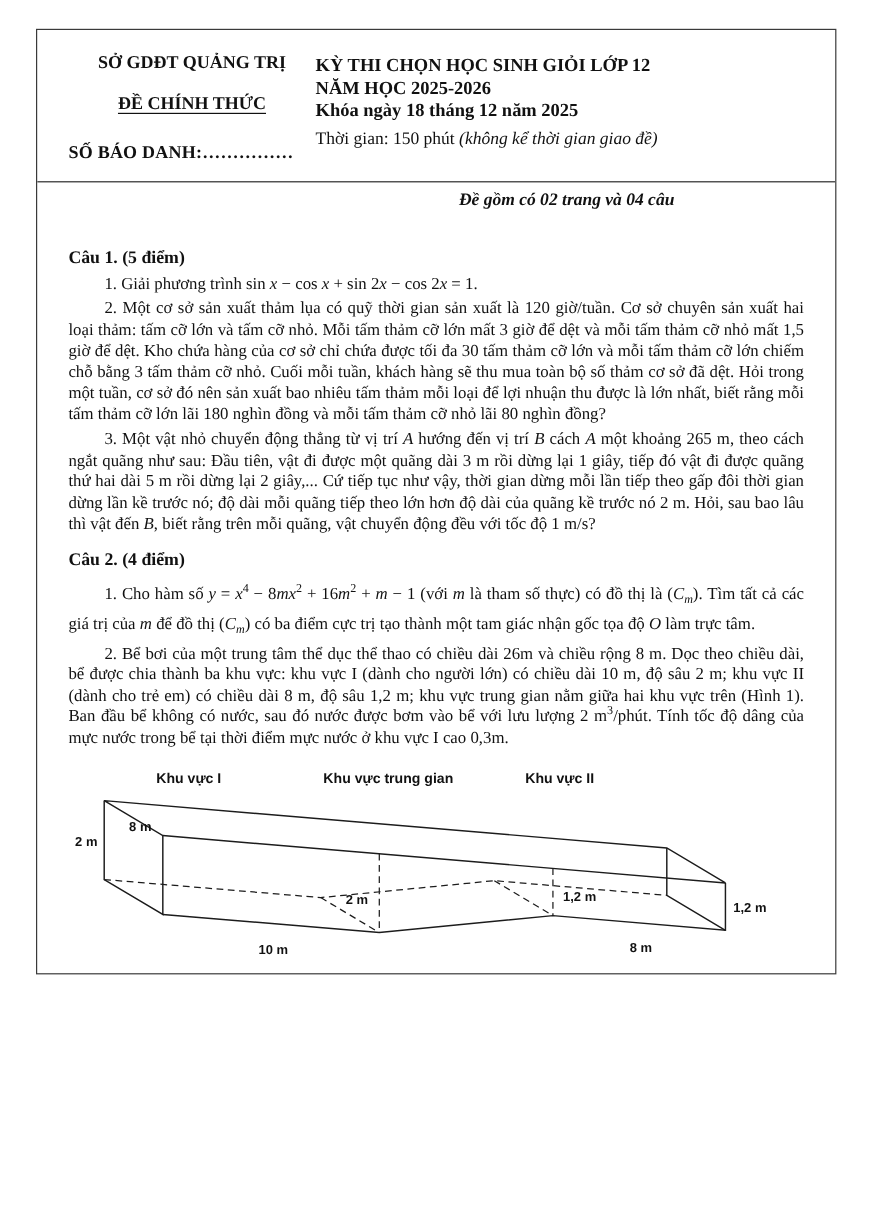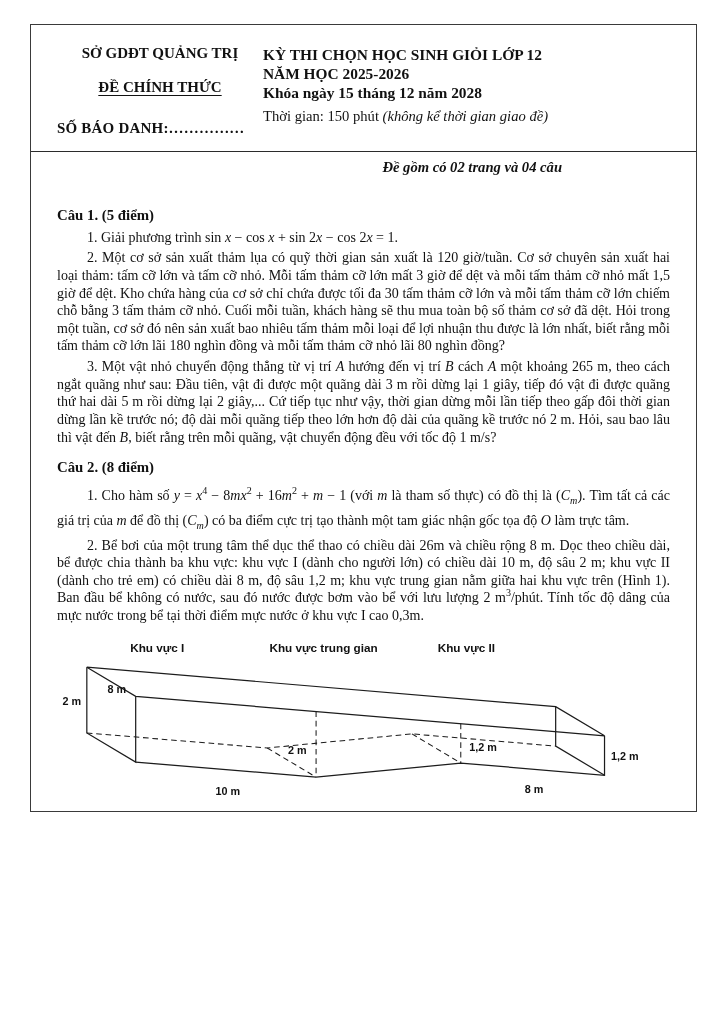--- a/index.html
+++ b/index.html
@@ -55,37 +55,37 @@
 
     <header class="hdr">
       <div class="h-left">
         <div class="dept">SỞ GDĐT QUẢNG TRỊ</div>
         <div class="doc-type">ĐỀ CHÍNH THỨC</div>
         <div class="sbd">SỐ BÁO DANH:……………</div>
       </div>
       <div class="h-right">
         <div class="b">KỲ THI CHỌN HỌC SINH GIỎI LỚP 12</div>
         <div class="b">NĂM HỌC 2025-2026</div>
-        <div class="b">Khóa ngày 15 tháng 12 năm 2028</div>
+        <div class="b">Khóa ngày 18 tháng 12 năm 2025</div>
         <div class="time">
           <span>Thời gian: 150 phút </span><span class="note">(không kể thời gian giao đề)</span>
         </div>
       </div>
     </header>
 
     <hr class="rule">
     <div class="pages-note">Đề gồm có 02 trang và 04 câu</div>
 
     <main>
       <div class="q-head first">Câu 1. (5 điểm)</div>
       <p class="para">1. Giải phương trình sin <i>x</i> − cos <i>x</i> + sin 2<i>x</i> − cos 2<i>x</i> = 1.</p>
       <p class="para">2. Một cơ sở sản xuất thảm lụa có quỹ thời gian sản xuất là 120 giờ/tuần. Cơ sở chuyên sản xuất hai loại thảm: tấm cỡ lớn và tấm cỡ nhỏ. Mỗi tấm thảm cỡ lớn mất 3 giờ để dệt và mỗi tấm thảm cỡ nhỏ mất 1,5 giờ để dệt. Kho chứa hàng của cơ sở chỉ chứa được tối đa 30 tấm thảm cỡ lớn và mỗi tấm thảm cỡ lớn chiếm chỗ bằng 3 tấm thảm cỡ nhỏ. Cuối mỗi tuần, khách hàng sẽ thu mua toàn bộ số thảm cơ sở đã dệt. Hỏi trong một tuần, cơ sở đó nên sản xuất bao nhiêu tấm thảm mỗi loại để lợi nhuận thu được là lớn nhất, biết rằng mỗi tấm thảm cỡ lớn lãi 180 nghìn đồng và mỗi tấm thảm cỡ nhỏ lãi 80 nghìn đồng?</p>
       <p class="para">3. Một vật nhỏ chuyển động thẳng từ vị trí <i>A</i> hướng đến vị trí <i>B</i> cách <i>A</i> một khoảng 265 m, theo cách ngắt quãng như sau: Đầu tiên, vật đi được một quãng dài 3 m rồi dừng lại 1 giây, tiếp đó vật đi được quãng thứ hai dài 5 m rồi dừng lại 2 giây,... Cứ tiếp tục như vậy, thời gian dừng mỗi lần tiếp theo gấp đôi thời gian dừng lần kề trước nó; độ dài mỗi quãng tiếp theo lớn hơn độ dài của quãng kề trước nó 2 m. Hỏi, sau bao lâu thì vật đến <i>B</i>, biết rằng trên mỗi quãng, vật chuyển động đều với tốc độ 1 m/s?</p>
 
-      <div class="q-head">Câu 2. (8 điểm)</div>
+      <div class="q-head">Câu 2. (4 điểm)</div>
       <p class="para spread">1. Cho hàm số <i>y</i> = <i>x</i><sup>4</sup> − 8<i>mx</i><sup>2</sup> + 16<i>m</i><sup>2</sup> + <i>m</i> − 1 (với <i>m</i> là tham số thực) có đồ thị là (<i>C<sub>m</sub></i>). Tìm tất cả các giá trị của <i>m</i> để đồ thị (<i>C<sub>m</sub></i>) có ba điểm cực trị tạo thành một tam giác nhận gốc tọa độ <i>O</i> làm trực tâm.</p>
       <p class="para">2. Bể bơi của một trung tâm thể dục thể thao có chiều dài 26m và chiều rộng 8 m. Dọc theo chiều dài, bể được chia thành ba khu vực: khu vực I (dành cho người lớn) có chiều dài 10 m, độ sâu 2 m; khu vực II (dành cho trẻ em) có chiều dài 8 m, độ sâu 1,2 m; khu vực trung gian nằm giữa hai khu vực trên (Hình 1). Ban đầu bể không có nước, sau đó nước được bơm vào bể với lưu lượng 2 m<sup>3</sup>/phút. Tính tốc độ dâng của mực nước trong bể tại thời điểm mực nước ở khu vực I cao 0,3m.</p>
 
       <div class="fig">
         <svg viewBox="0 0 650 182" xmlns="http://www.w3.org/2000/svg">
 
           <g stroke="#1c1c1c" stroke-width="1.3" fill="none">
             <path d="M30,30 L529,72 L581,103 L82,61 Z"></path>
             <path d="M30,30 L30,100 L82,131 L82,61"></path>
             <path d="M82,131 L274,147 L428,132 L581,145 L581,103"></path>

